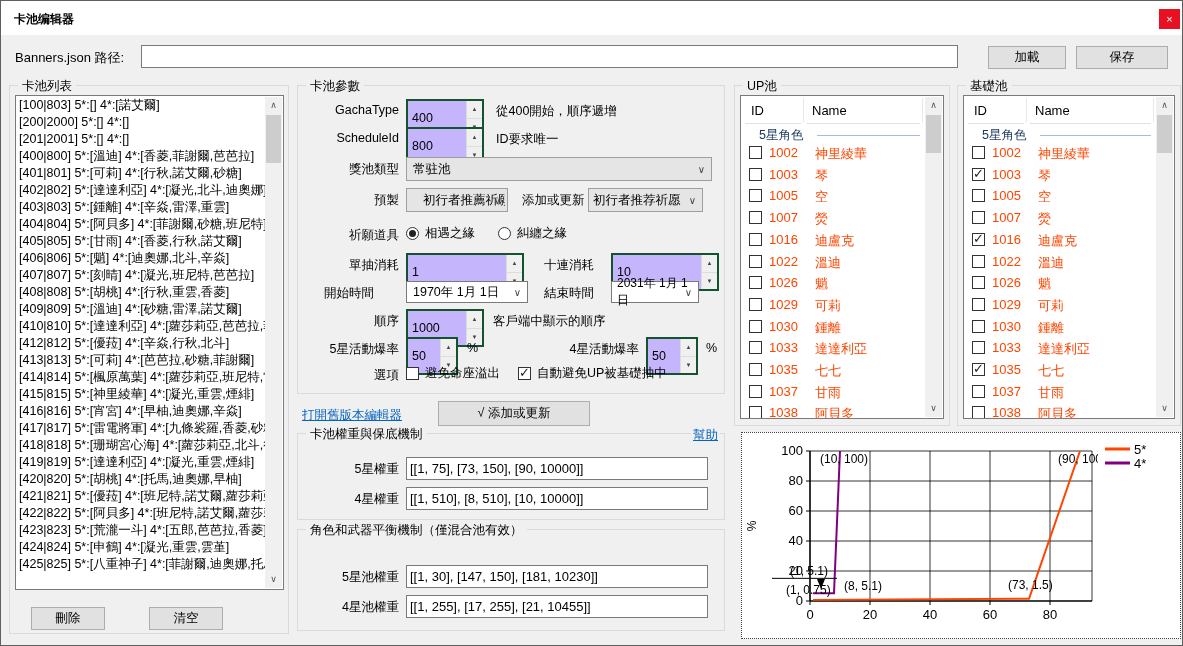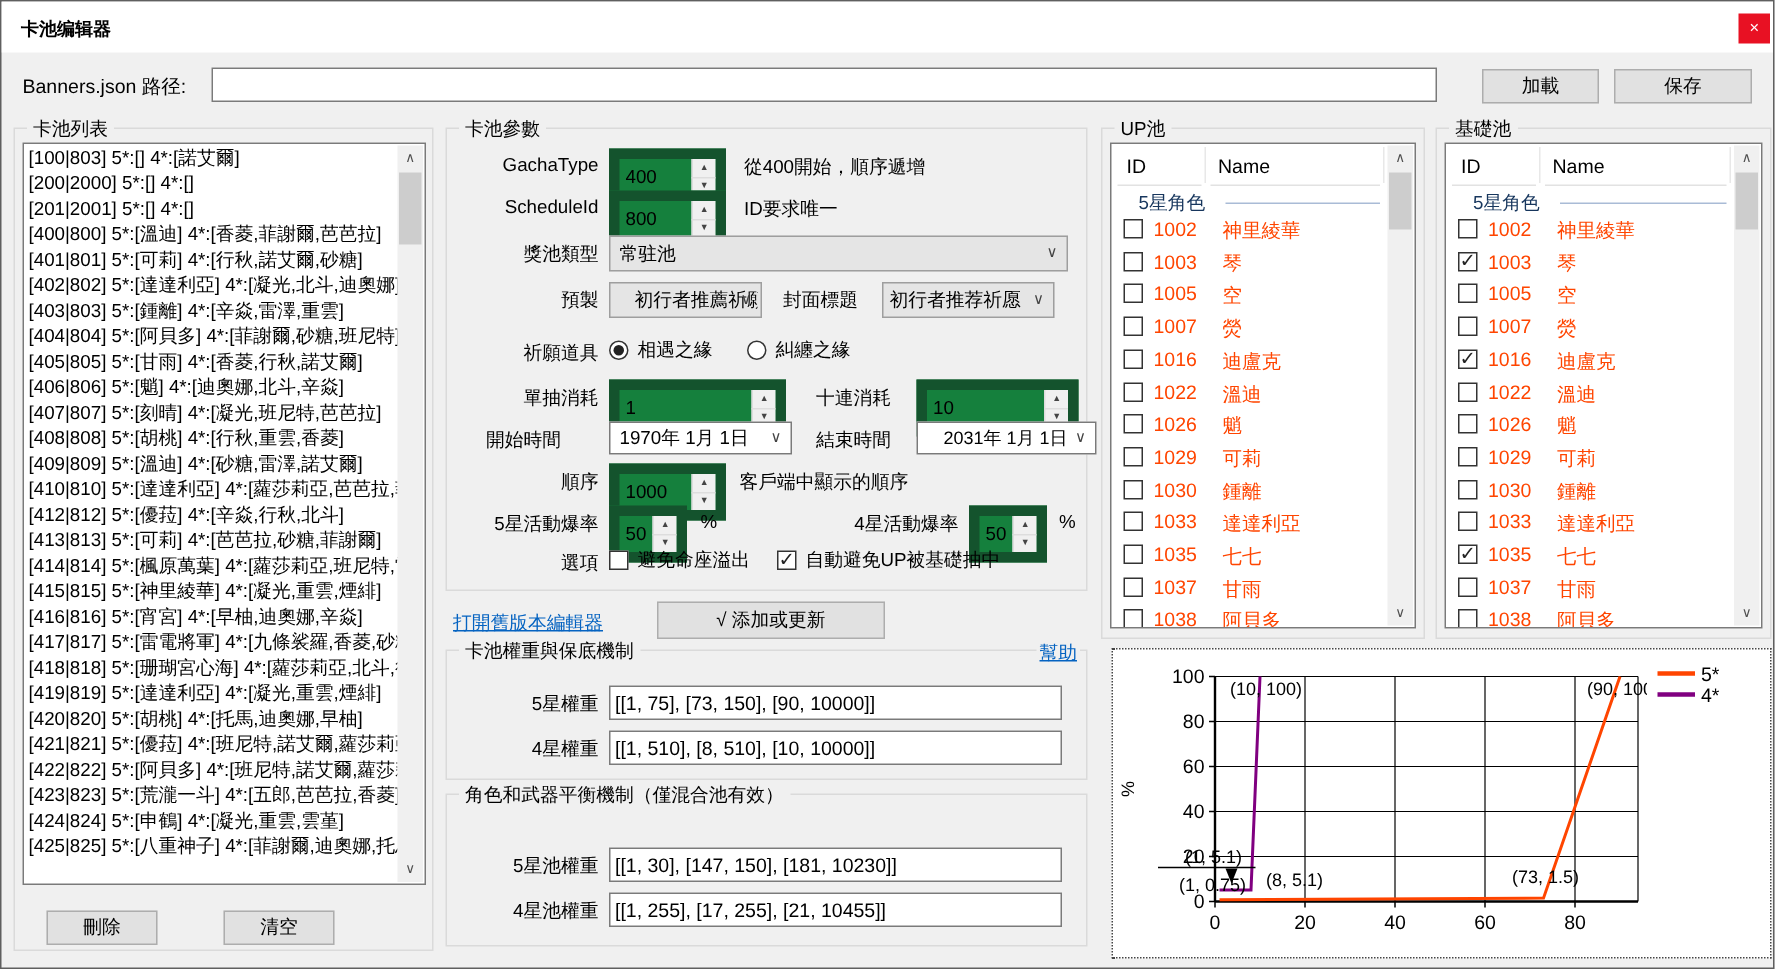--- a/index.html
+++ b/index.html
@@ -18,21 +18,21 @@
   
   .listbox{position:absolute;left:14px;top:94px;width:269px;height:495px;background:#fff;border:1px solid #7A7A7A;box-sizing:border-box;overflow:hidden;}
   .list-inner{position:absolute;left:0;top:1px;right:18px;bottom:0;overflow:hidden;}
   .list-item{height:17px;line-height:17px;font-size:12.5px;white-space:nowrap;overflow:hidden;padding-left:3px;color:#000;cursor:default;}
   .vscroll{position:absolute;top:1px;right:1px;bottom:1px;width:17px;background:#F0F0F0;}
   .varrow{position:absolute;left:0;width:17px;height:17px;font-size:9px;color:#505050;text-align:center;line-height:17px;cursor:pointer;}
   .varrow.up{top:0;}
   .varrow.down{bottom:0;}
   .vthumb{position:absolute;left:1px;width:15px;background:#CDCDCD;cursor:pointer;}
   
-  .spinwrap{position:absolute;height:38px;border:7px solid #14532d;background:#15803d;box-sizing:border-box;}
+  .spinwrap{position:absolute;height:38px;border:2px solid #14532d;background:#c4b5fd;box-sizing:border-box;}
   .spinwrap input{position:absolute;left:0;top:0;bottom:0;width:calc(100% - 17px);border:0;outline:none;font-size:12.5px;font-family:inherit;padding:0 0 0 4px;background:transparent;}
   .spin{position:absolute;right:0;top:0;width:16px;height:100%;display:flex;flex-direction:column;}
   .spin span{flex:1;background:#F0F0F0;border-left:1px solid #DDD;font-size:6px;color:#444;display:flex;align-items:center;justify-content:center;cursor:pointer;}
   .spin span + span{border-top:1px solid #DDD;}
   
   .combo{position:absolute;height:24px;border:1px solid #9E9E9E;background:#E5E5E5;box-sizing:border-box;font-size:12.5px;display:flex;align-items:center;padding-left:6px;cursor:pointer;}
   .combo .chev{position:absolute;right:6px;top:50%;transform:translateY(-50%);font-size:10px;color:#444;}
   .combo.white{background:#fff;border-color:#7A7A7A;height:22px;}
   
   .radio-item{position:absolute;height:16px;display:flex;align-items:center;cursor:pointer;}
@@ -146,21 +146,21 @@
   <div class="combo" style="left:405px;top:156px;width:306px;">
     <span>常驻池</span>
     <span class="chev">∨</span>
   </div>
 
   <span class="flabel" style="left:298px;top:191px;width:100px;">預製</span>
   <div class="combo" style="left:405px;top:187px;width:102px;padding-left:16px;">
     <span style="overflow:hidden;white-space:nowrap;max-width:82px;">初行者推薦祈願</span>
     <span class="chev">∨</span>
   </div>
-  <span class="lbl" style="left:521px;top:191px;">封面標題</span>
+  <span class="lbl" style="left:521px;top:191px;">添加或更新</span>
   <div class="combo" style="left:587px;top:187px;width:115px;padding-left:4px;">
     <span style="overflow:hidden;white-space:nowrap;max-width:93px;">初行者推荐祈愿</span>
     <span class="chev">∨</span>
   </div>
 
   <span class="flabel" style="left:298px;top:226px;width:100px;">祈願道具</span>
   <div id="wish-radios">
       <div class="radio-item" style="left: 405px; top: 224px;">
         <span class="radio-circle sel"></span>
         <span class="rlabel">相遇之緣</span>
@@ -187,21 +187,21 @@
         <span>▼</span>
       </div>
   </div>
 
   <span class="flabel" style="left:298px;top:284px;width:100px;text-align:center;">開始時間</span>
   <div class="combo white" style="left:405px;top:280px;width:122px;">
     <span>1970年  1月  1日</span>
     <span class="chev">∨</span>
   </div>
   <span class="lbl" style="left:543px;top:284px;">結束時間</span>
-  <div class="combo white" style="left:610px;top:280px;width:120px;padding-left:17px;">
+  <div class="combo white" style="left:610px;top:280px;width:88px;padding-left:5px;">
     <span style="font-size:12px;">2031年  1月  1日</span>
     <span class="chev">∨</span>
   </div>
 
   <span class="flabel" style="left:298px;top:312px;width:100px;">順序</span>
   <div class="spinwrap" style="left:405px;top:308px;width:78px;">
     <input value="1000" style="">
     <div class="spin">
         <span>▲</span>
         <span>▼</span>

